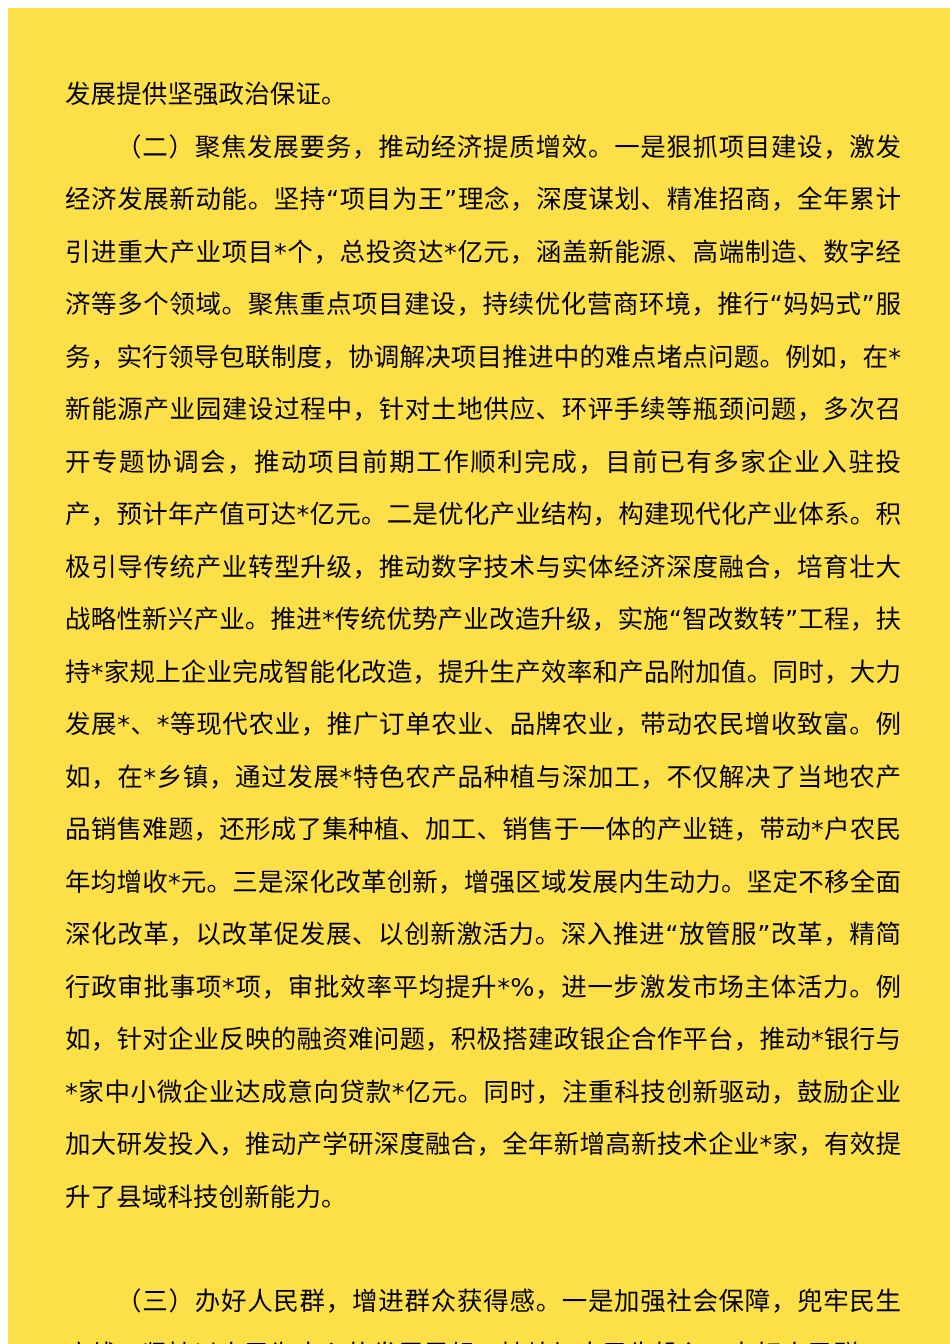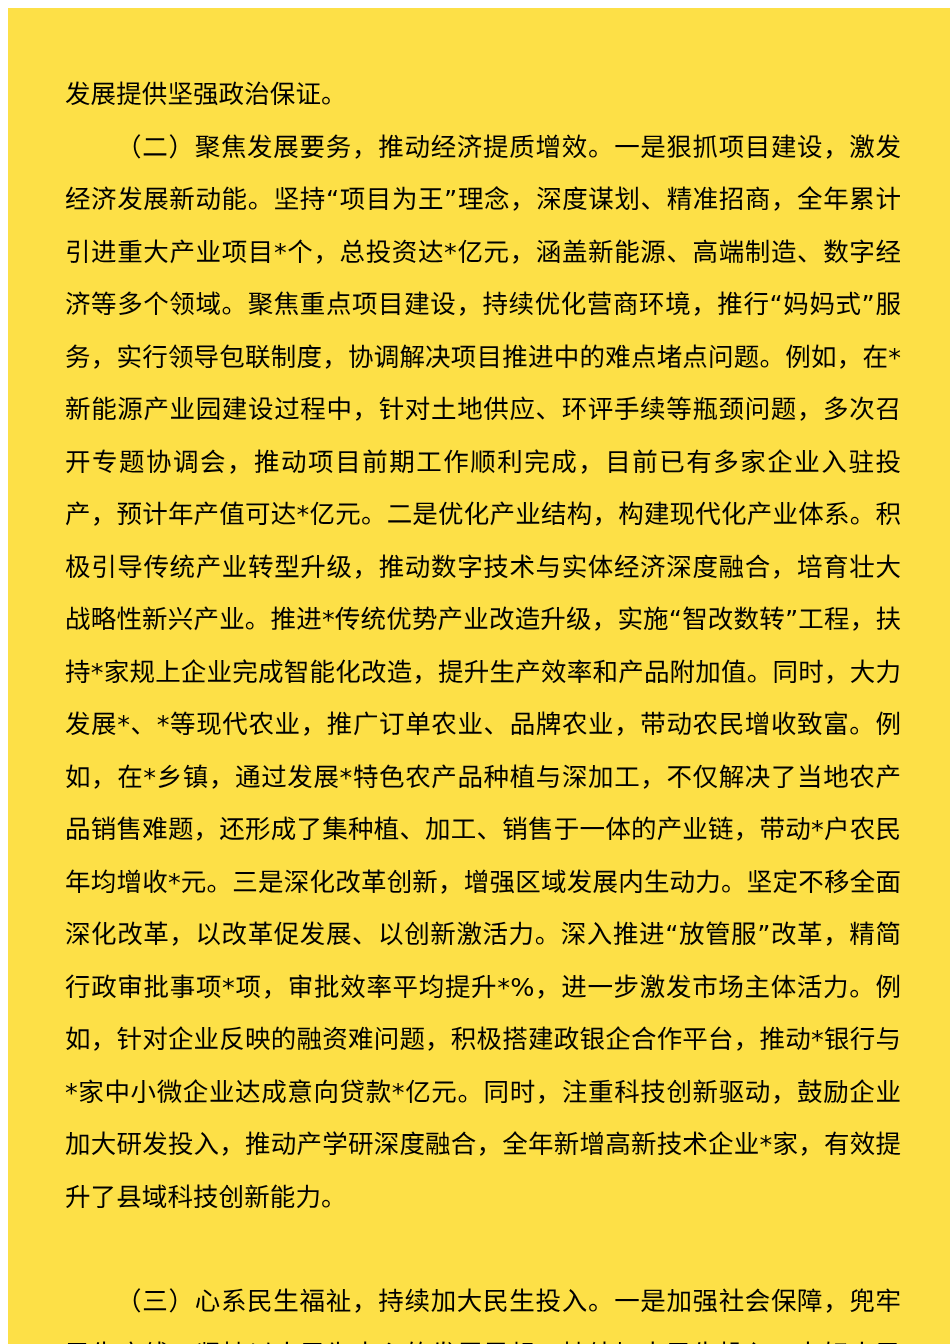--- a/index.html
+++ b/index.html
@@ -66,16 +66,16 @@
 </head>
 <body>
 
 <div class="page">
   <div class="body-text">
 
     <p class="para continuation"><span class="run">发展提供坚强政治保证。</span></p>
 
     <p class="para indented"><span class="heading-run">（二）聚焦发展要务，推动经济提质增效。</span><span class="run">一是狠抓项目建设，激发经济发展新动能。坚持“项目为王”理念，深度谋划、精准招商，全年累计引进重大产业项目*个，总投资达*亿元，涵盖新能源、高端制造、数字经济等多个领域。聚焦重点项目建设，持续优化营商环境，推行“妈妈式”服务，实行领导包联制度，协调解决项目推进中的难点堵点问题。例如，在*新能源产业园建设过程中，针对土地供应、环评手续等瓶颈问题，多次召开专题协调会，推动项目前期工作顺利完成，目前已有多家企业入驻投产，预计年产值可达*亿元。二是优化产业结构，构建现代化产业体系。积极引导传统产业转型升级，推动数字技术与实体经济深度融合，培育壮大战略性新兴产业。推进*传统优势产业改造升级，实施“智改数转”工程，扶持*家规上企业完成智能化改造，提升生产效率和产品附加值。同时，大力发展*、*等现代农业，推广订单农业、品牌农业，带动农民增收致富。例如，在*乡镇，通过发展*特色农产品种植与深加工，不仅解决了当地农产品销售难题，还形成了集种植、加工、销售于一体的产业链，带动*户农民年均增收*元。三是深化改革创新，增强区域发展内生动力。坚定不移全面深化改革，以改革促发展、以创新激活力。深入推进“放管服”改革，精简行政审批事项*项，审批效率平均提升*%，进一步激发市场主体活力。例如，针对企业反映的融资难问题，积极搭建政银企合作平台，推动*银行与*家中小微企业达成意向贷款*亿元。同时，注重科技创新驱动，鼓励企业加大研发投入，推动产学研深度融合，全年新增高新技术企业*家，有效提升了县域科技创新能力。</span></p>
 
-    <p class="para indented section-gap"><span class="heading-run">（三）心系民生福祉，持续加大民生投入。</span><span class="run">一是加强社会保障，兜牢民生底线。坚持以人民为中心的发展思想，持续加大民生投入，办好人民群</span></p>
+    <p class="para indented section-gap"><span class="heading-run">（三）办好人民群，增进群众获得感。</span><span class="run">一是加强社会保障，兜牢民生底线。坚持以人民为中心的发展思想，持续加大民生投入，办好人民群</span></p>
 
   </div>
 </div>
 
 </body></html>

